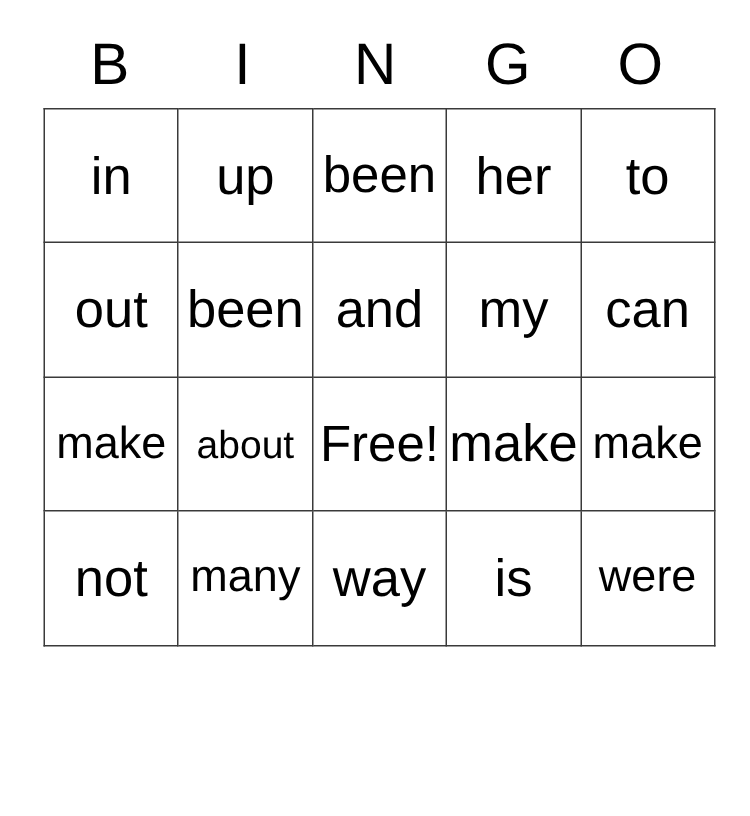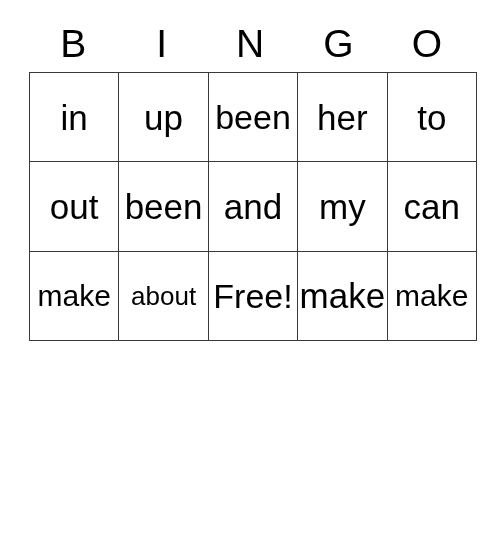--- a/index.html
+++ b/index.html
@@ -126,16 +126,33 @@
         <td>
             <span class="cell-text sz-lg">Free!</span>
           </td>
         <td>
             <span class="cell-text sz-xl">make</span>
           </td>
         <td>
             <span class="cell-text sz-md">make</span>
           </td>
       </tr>
+      <tr>
+        <td>
+            <span class="cell-text sz-xl">not</span>
+          </td>
+        <td>
+            <span class="cell-text sz-md">many</span>
+          </td>
+        <td>
+            <span class="cell-text sz-xl">way</span>
+          </td>
+        <td>
+            <span class="cell-text sz-xl">is</span>
+          </td>
+        <td>
+            <span class="cell-text sz-md">were</span>
+          </td>
+      </tr>
     </tbody>
   </table>
 
 </div>
 
 </body></html>

